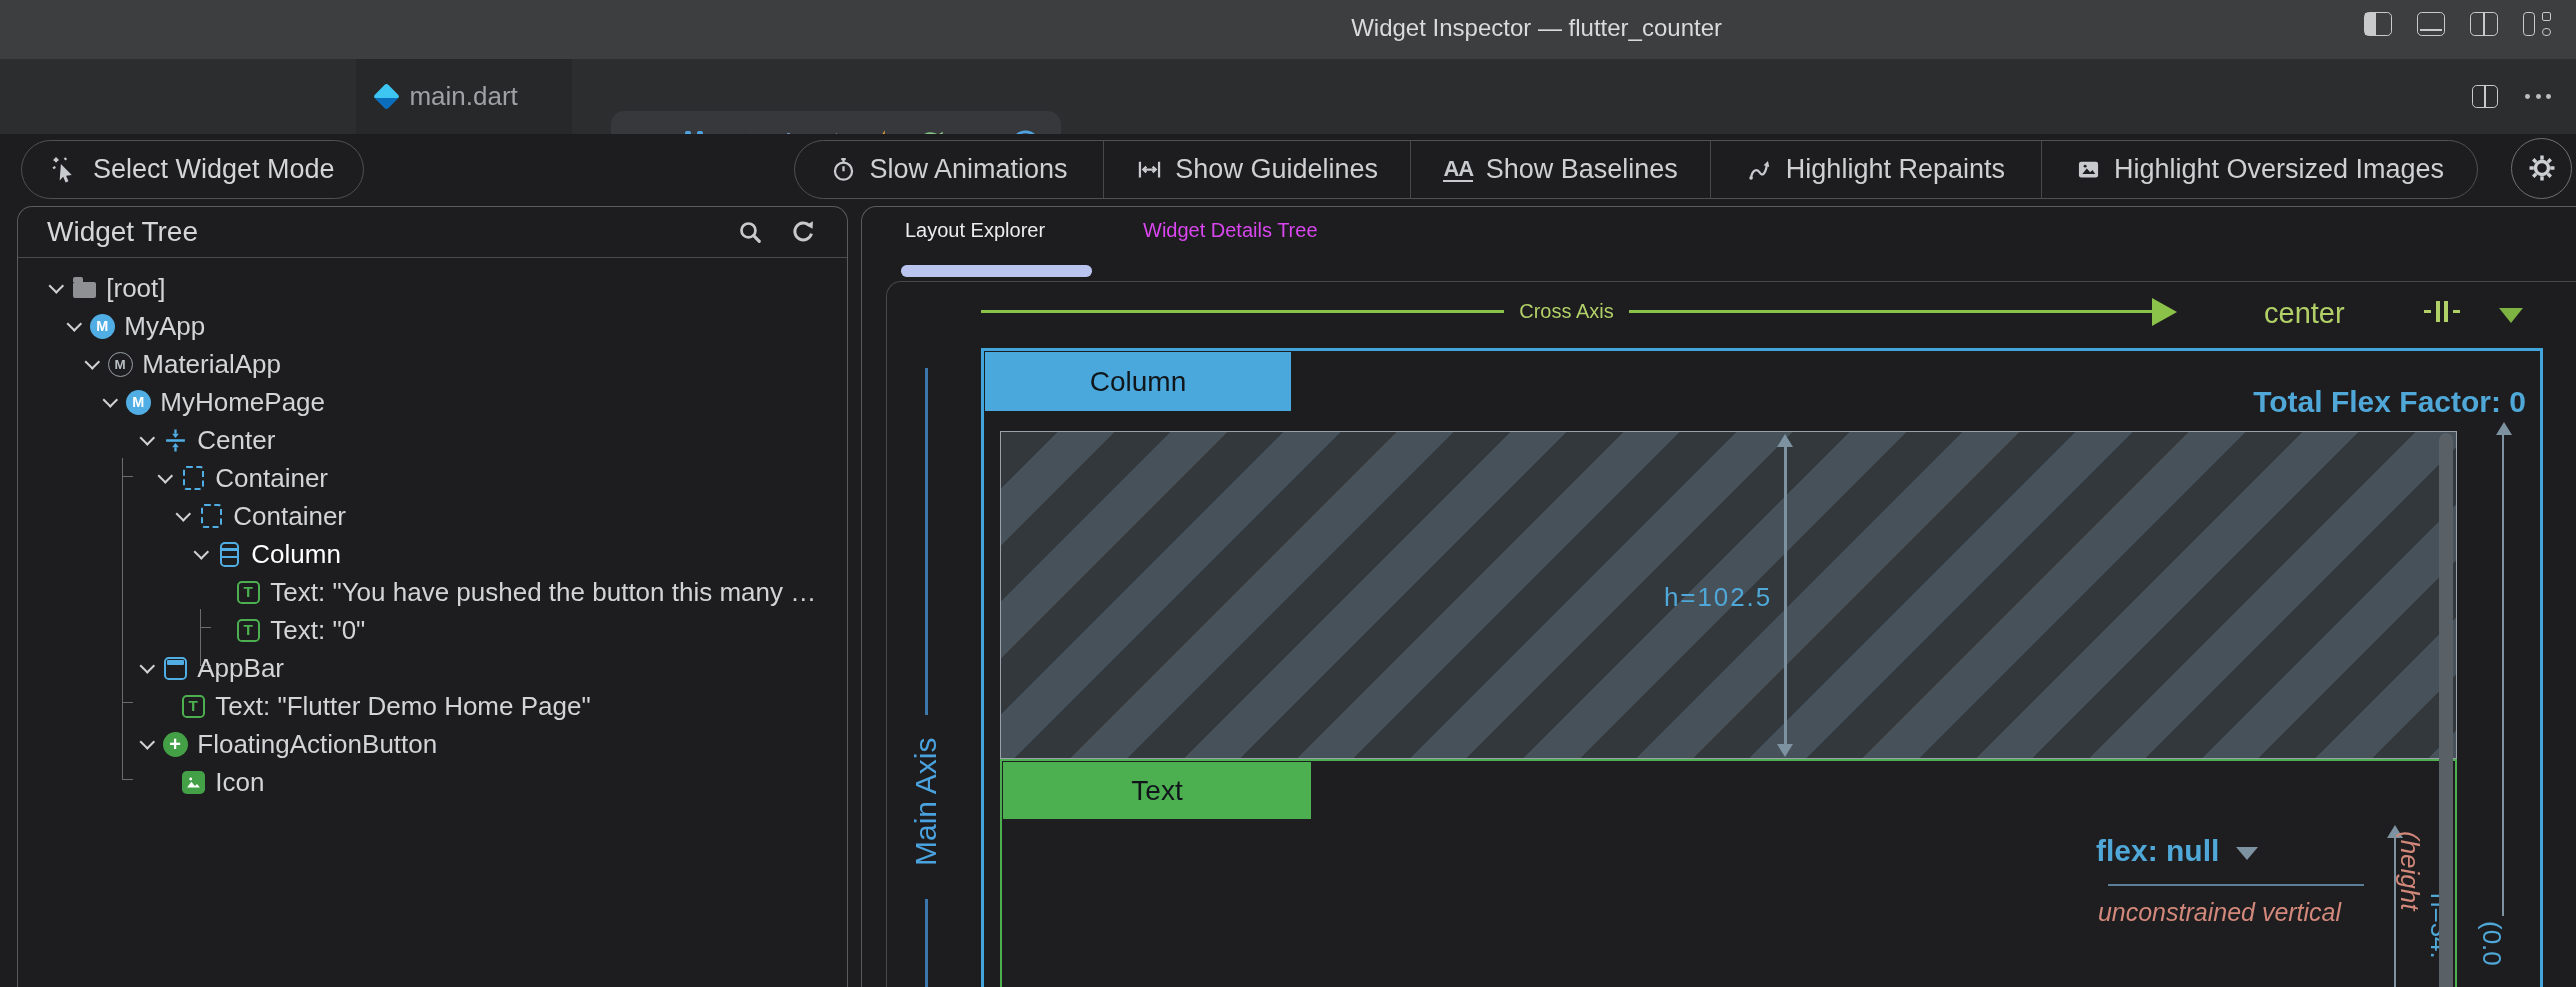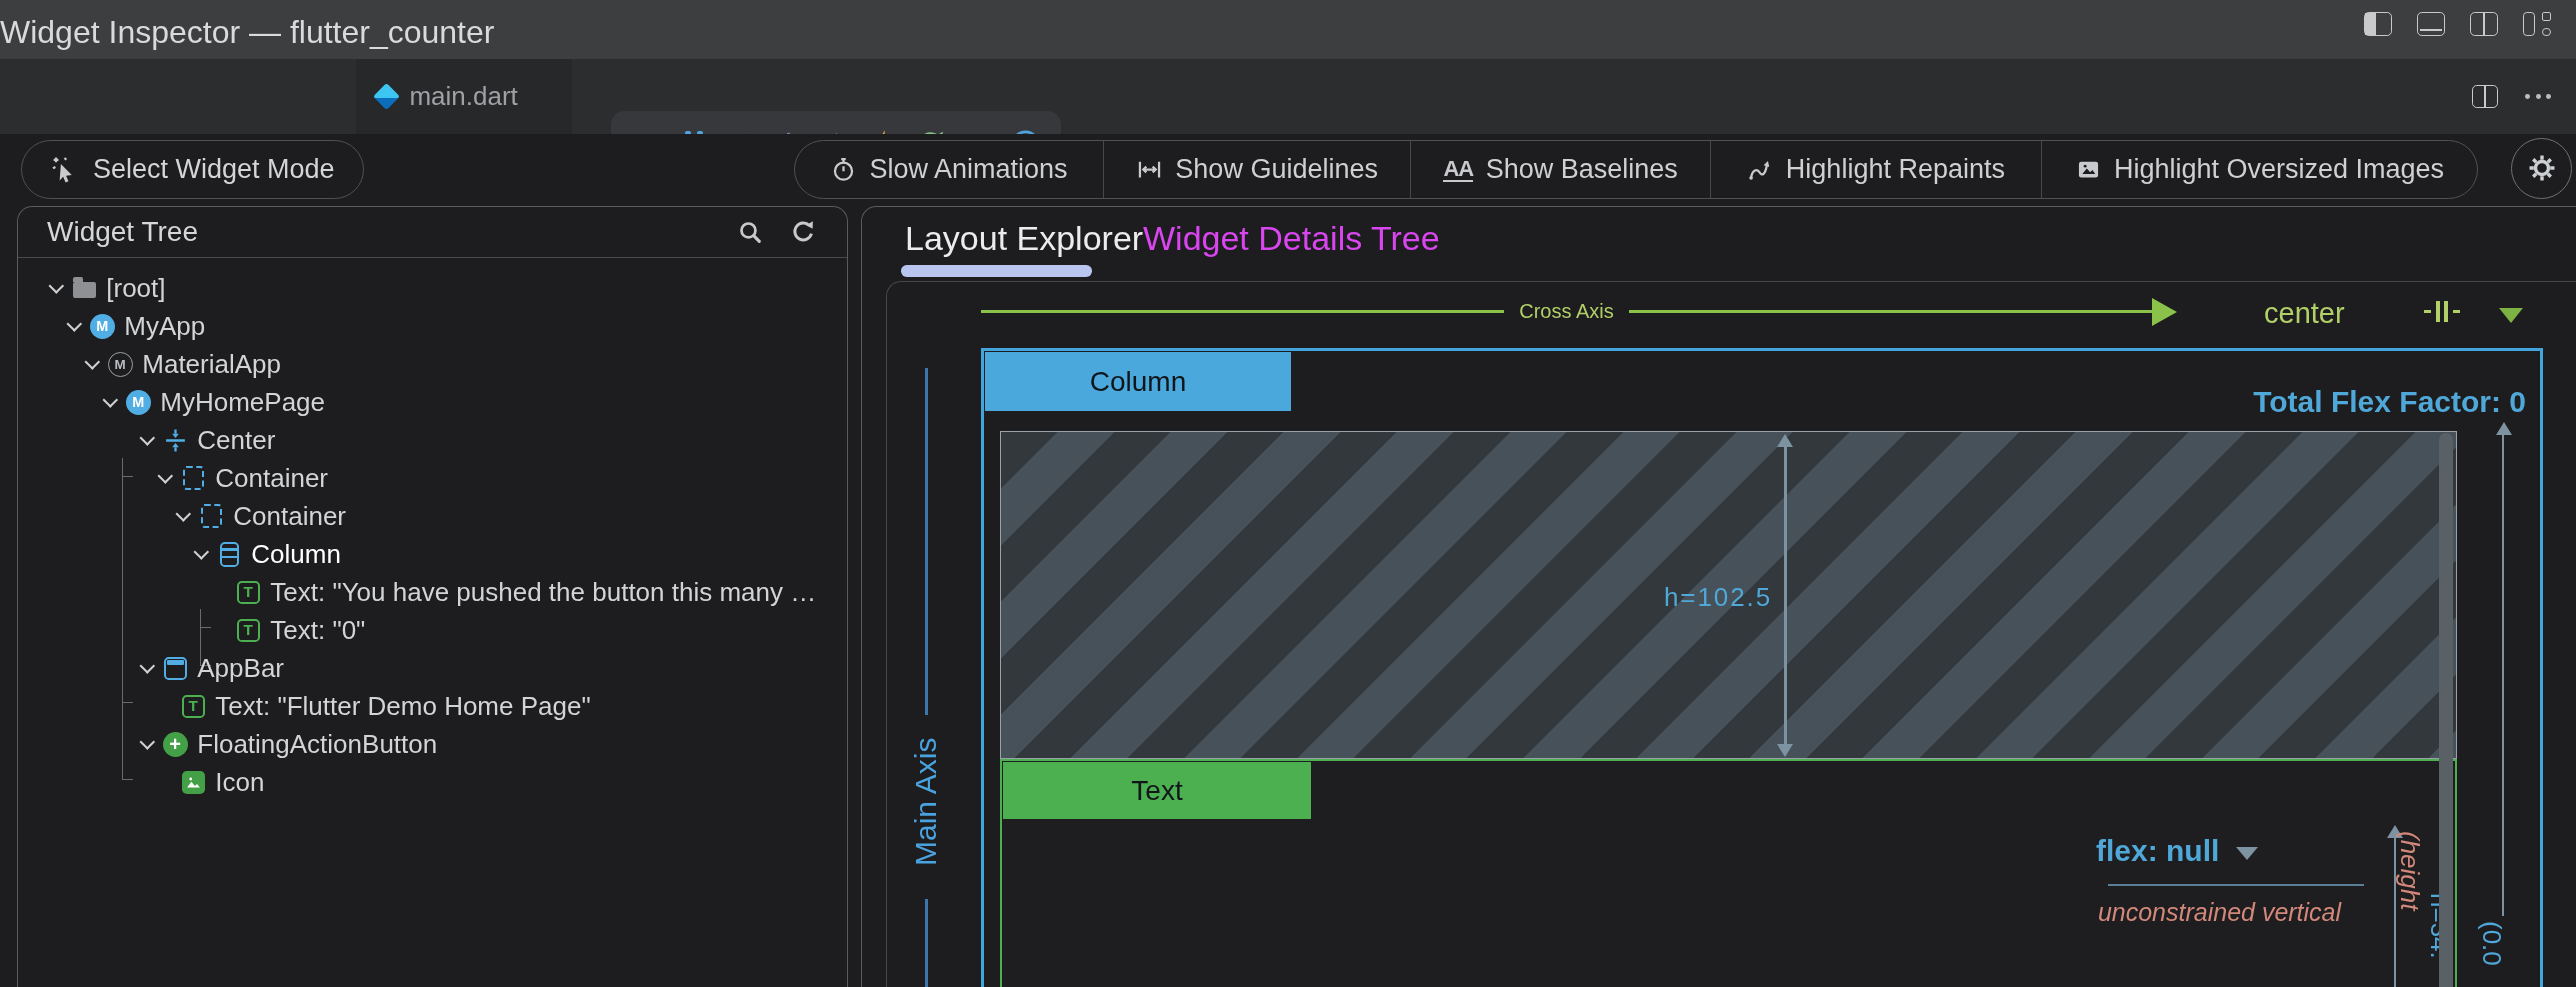--- a/index.html
+++ b/index.html
@@ -2,21 +2,21 @@
 <html style="--accent-blue: #4fa8d8; --widget-blue: #4aa8dc; --widget-blue-border: #42a5dc; --green: #4caf50; --axis-green: #8bc34a; --axis-green-text: #b2d068; --salmon: #d2887a; --slate: #7e93a2; --periwinkle: #b9c4ef; --flash-gold: #f2a93b; --stop-red: #e0756e; --restart-green: #84c285; --pause-blue: #4fa3e0; --step-blue: #6b8fb4; --icon-gray: #c9cacd; --tree-blue: #51aee4; --tree-green: #4caf50;"><head>
 <meta charset="utf-8">
 <style>
   * { box-sizing: border-box; margin: 0; padding: 0; }
   html,body { background:#000; }
   body { font-family:"Liberation Sans","DejaVu Sans",sans-serif; }
   #page { position:relative; width:2576px; height:988px; background:#1d1d1f; overflow:hidden; }
 
   
   .titlebar { position:absolute; left:0; top:0; width:2576px; height:59px; background:#3d3e40; }
-  .title { position:absolute; left:0; top:14.4px; width:1722px; text-align:left; font-size:32px; color:#d9dadb; }
+  .title { position:absolute; left:0; top:14.4px; width:1722px; text-align:right; font-size:24px; color:#d9dadb; }
   .win-icons { position:absolute; right:25px; top:12.4px; display:flex; gap:25px; align-items:center; }
   .wi { position:relative; width:28px; height:24px; border:1.9px solid #c9cacc; border-radius:4.8px; }
   .wi-left::before { content:''; position:absolute; left:0; top:0; bottom:0; width:10.5px; background:#c9cacc; }
   .wi-bottom::before { content:''; position:absolute; left:1.9px; right:1.9px; bottom:4.8px; height:1.9px; background:#c9cacc; }
   .wi-split::before { content:''; position:absolute; left:50%; top:0; bottom:0; width:1.9px; background:#c9cacc; margin-left:-1px; }
   .wi-mixed { border:none; }
   .wi-mixed .a { position:absolute; left:0; top:0; width:12.4px; height:24px; border:1.9px solid #c9cacc; border-radius:3.8px; }
   .wi-mixed .b { position:absolute; right:0; top:0; width:8.6px; height:8.6px; border:1.9px solid #c9cacc; border-radius:1.9px; }
   .wi-mixed .c { position:absolute; right:0; bottom:0; width:8.6px; height:8.6px; border:1.9px solid #c9cacc; border-radius:50%; }
 
@@ -81,21 +81,21 @@
   .i-column::before { top:4.8px; } .i-column::after { top:12.4px; }
   .i-text { width:23px; height:23px; border:2.4px solid var(--tree-green); border-radius:4.8px; color:var(--tree-green); font-weight:bold; font-size:15.3px; display:flex; align-items:center; justify-content:center; }
   .i-appbar { width:23px; height:23px; border:2.4px solid var(--tree-blue); border-radius:4.8px; position:relative; }
   .i-appbar::before { content:''; position:absolute; left:1px; right:1px; top:1px; height:5.7px; background:var(--tree-blue); border-radius:1px; }
   .i-fab { width:25px; height:25px; border-radius:50%; background:#43a047; color:#fff; font-size:20px; font-weight:bold; display:flex; align-items:center; justify-content:center; line-height:0; }
   .i-image { width:23px; height:23px; background:#43a047; border-radius:4.8px; display:flex; align-items:center; justify-content:center; }
   .conn { position:absolute; background:#6b6b6e; z-index:0; }
 
   
   .rpanel { position:absolute; left:861px; top:206px; width:1715px; height:782px; border-top:1.4px solid #5b5b5e; border-left:1.4px solid #5b5b5e; border-radius:15.3px 0 0 0; }
-  .rtab { position:absolute; top:12.4px; font-size:34px; white-space:nowrap; }
+  .rtab { position:absolute; top:12.4px; font-size:20px; white-space:nowrap; }
   .rtab.on { color:#ececee; }
   .rtab.off { color:#d946ef; }
   .rtab-underline { position:absolute; left:39px; top:58px; width:191px; height:11.5px; border-radius:5.7px; background:var(--periwinkle); }
   .rcontent { position:absolute; left:24px; top:74px; width:1691px; height:708px; border-top:1.4px solid #48484b; border-left:1.4px solid #48484b; border-radius:15.3px 0 0 0; }
 
   
   .abs { position:absolute; }
   .caxis { left:981px; top:295px; width:1196px; height:33px; display:flex; align-items:center; }
   .caxis .seg { flex:1; height:3.3px; background:var(--axis-green); }
   .caxis .lbl { color:var(--axis-green-text); font-size:20px; margin:0 15.3px; white-space:nowrap; }

